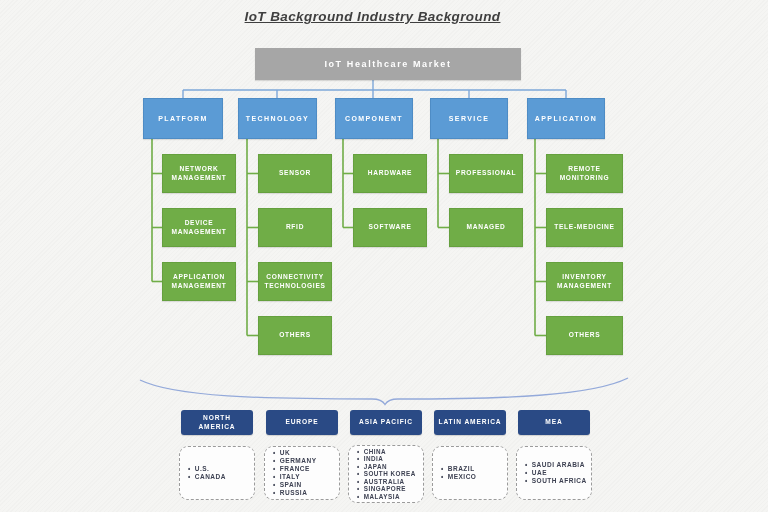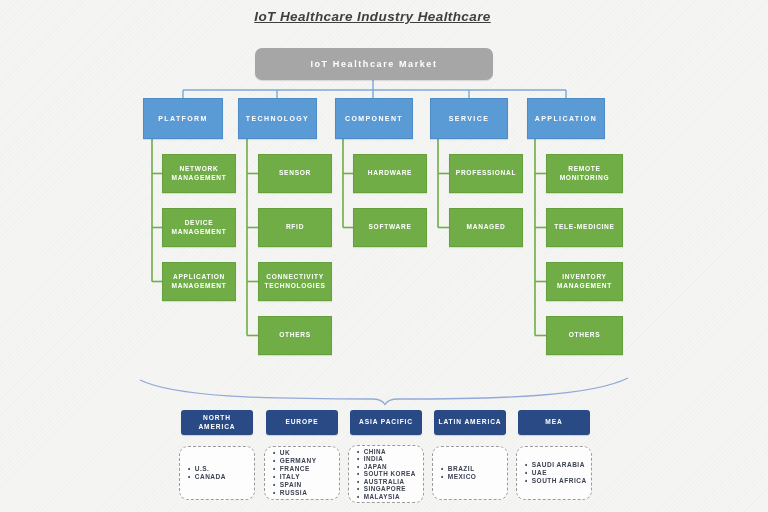--- a/index.html
+++ b/index.html
@@ -60,21 +60,21 @@
     letter-spacing:.5px;line-height:1.25;white-space:nowrap;
   }
   .countries li::before{content:"•";margin-right:4px;color:#3d4152;}
   .countries.tall li{font-size:6.3px;line-height:1.18;}
 </style>
 </head>
 <body>
 
 <div class="stage">
 
-  <div class="title">IoT Healthcare Industry Healthcare</div>
+  <div class="title">IoT Background Industry Background</div>
 
   <svg class="connectors" viewBox="0 0 768 512">
 
     <g stroke="#7da7d9" stroke-width="1.4" fill="none">
       <path d="M373 80 V90"></path>
       <path d="M183 90 H566"></path>
       <path d="M183 90 V98"></path>
       <path d="M277 90 V98"></path>
       <path d="M373 90 V98"></path>
       <path d="M469 90 V98"></path>
@@ -100,21 +100,21 @@
       <path d="M535 139 V335.5"></path>
         <path d="M535 173.5 H546"></path>
         <path d="M535 227.5 H546"></path>
         <path d="M535 335.5 H546"></path>
         <path d="M535 281.5 H546"></path>
     </g>
 
     <path d="M140 380 C 175 397, 262 399, 372 399 C 379 399, 383 401, 385 404.5 C 387 401, 391 399, 398 399 C 505 399, 592 396, 628 378" stroke="#93a9da" stroke-width="1.3" fill="none"></path>
   </svg>
 
-  <div class="box root-box" style="left:255px;top:48px;width:238px;height:32px;border-radius:7px;">IoT Healthcare Market</div>
+  <div class="box root-box" style="left:255px;top:48px;width:266px;height:32px;">IoT Healthcare Market</div>
 
   <div class="box cat" style="left:143px;top:98px;width:80px;height:41px;">PLATFORM</div>
   <div class="box cat" style="left:238px;top:98px;width:79px;height:41px;">TECHNOLOGY</div>
   <div class="box cat" style="left:335px;top:98px;width:78px;height:41px;">COMPONENT</div>
   <div class="box cat" style="left:430px;top:98px;width:78px;height:41px;">SERVICE</div>
   <div class="box cat" style="left:527px;top:98px;width:78px;height:41px;">APPLICATION</div>
 
   <div class="box leaf" style="left:162px;top:154px;width:74px;height:39px;">NETWORK MANAGEMENT</div>
   <div class="box leaf" style="left:162px;top:208px;width:74px;height:39px;">DEVICE MANAGEMENT</div>
   <div class="box leaf" style="left:162px;top:262px;width:74px;height:39px;">APPLICATION MANAGEMENT</div>

